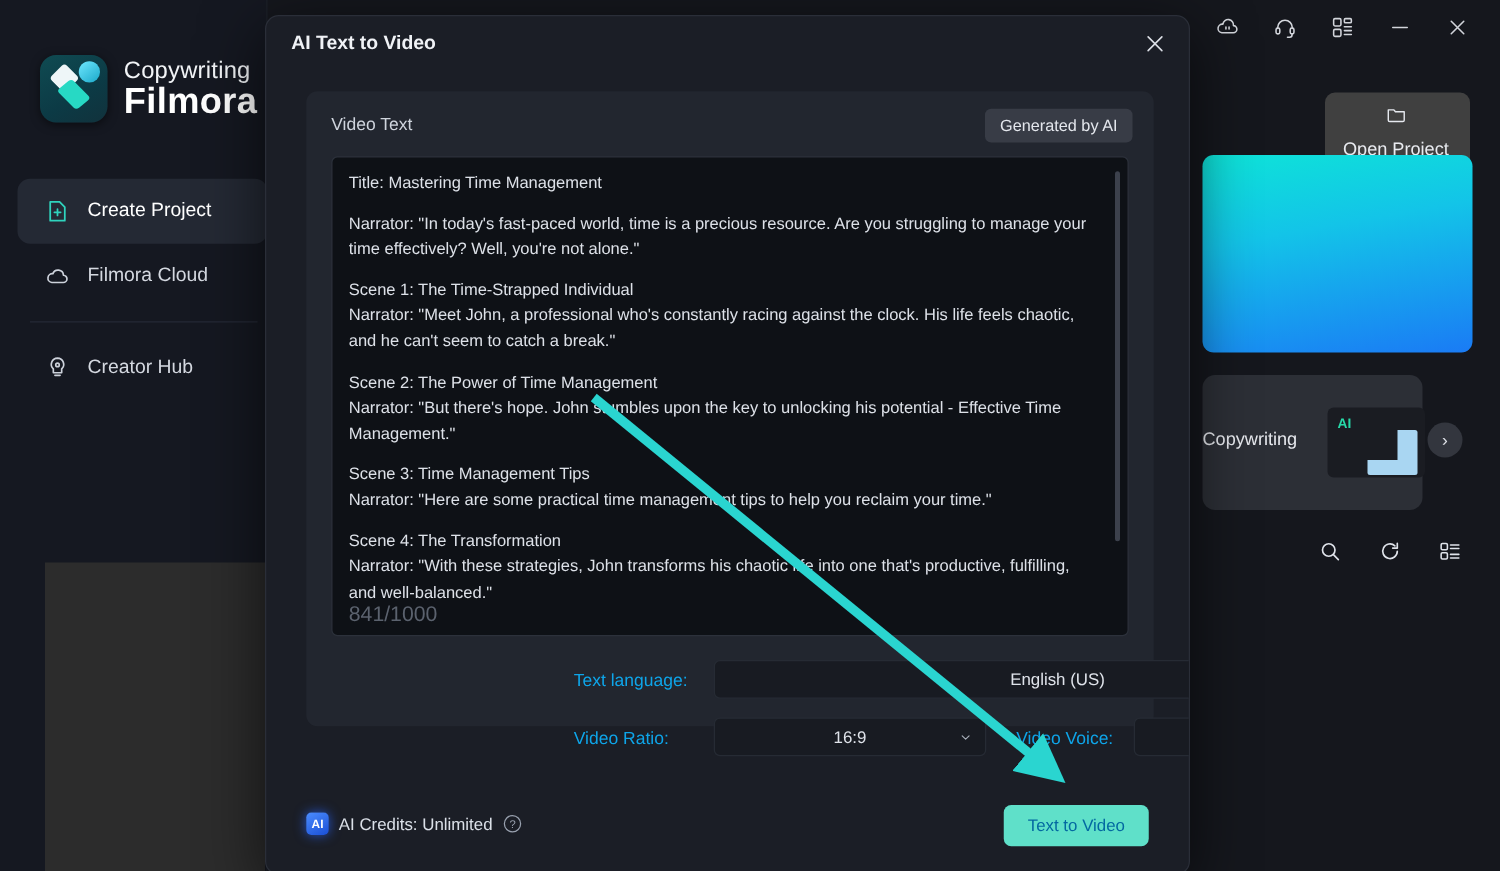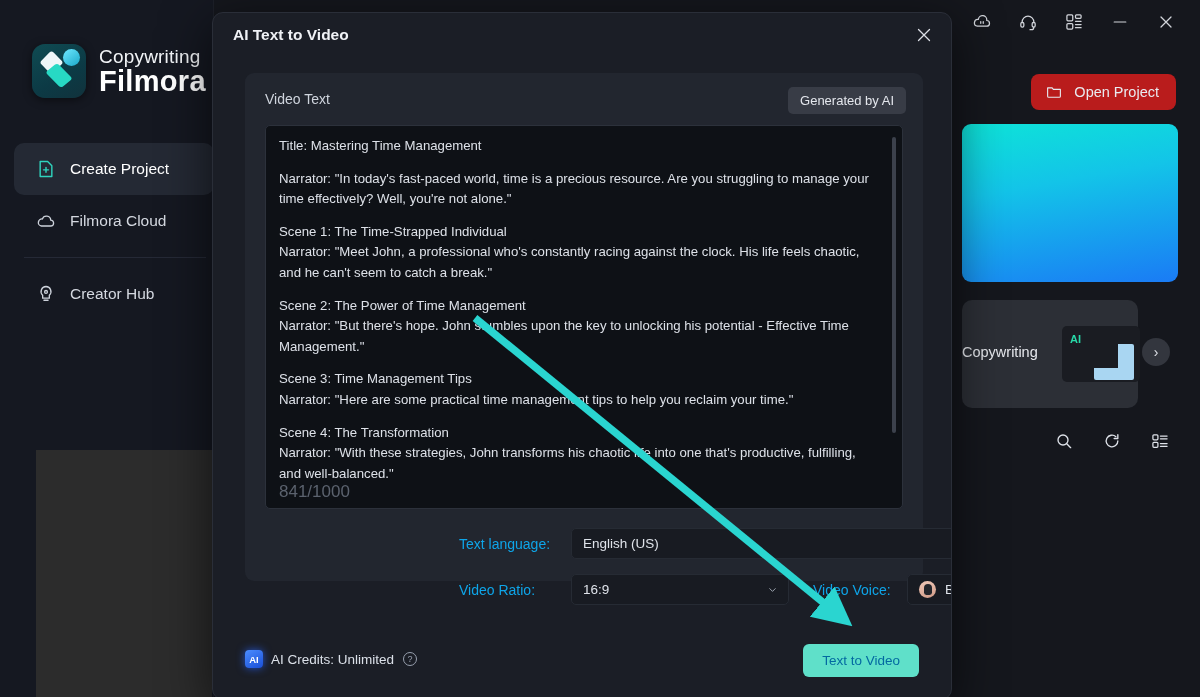--- a/index.html
+++ b/index.html
@@ -77,23 +77,24 @@
 
   .topbar-right {
     position: absolute; right: 0; top: 0; height: 44px;
     display: flex; align-items: center; gap: 26px;
     padding-right: 24px;
   }
   .topbar-right .ic { width: 20px; height: 20px; cursor: pointer; opacity: .92; }
   .open-project {
     position: absolute; right: 24px; top: 74px;
     display: flex; align-items: center; gap: 11px;
-    background: #b91c1c; border-radius: 8px;
+    background: #404040; border-radius: 8px;
     padding: 9px 17px 9px 14px; color: #e9ebf0; font-size: 14.5px;
     cursor: pointer;
+    flex-direction: column;
   }
 
   .preview-card {
     position: absolute; left: 962px; top: 124px;
     width: 216px; height: 158px; border-radius: 9px;
     background: linear-gradient(170deg,#0ee3d8 0%,#13c4e8 38%,#1a7bf5 100%);
   }
   .promo-card {
     position: absolute; left: 962px; top: 300px;
     width: 176px; height: 108px; border-radius: 10px;
@@ -209,21 +210,21 @@
 
   .field-row {
     position: absolute; display: flex; align-items: center;
   }
   .field-label { color: #0ea5e9; font-size: 14px; }
   .select {
     position: relative; background: #181b22; border: 1px solid #262b34;
     border-radius: 5px; height: 31px;
     display: flex; align-items: center;
     color: #dfe3ea; font-size: 13.5px;
-    padding: 0 11px; cursor: pointer;
+    padding: 0 11px; cursor: pointer; justify-content: center;
   }
   .select .chev {
     position: absolute; right: 10px; top: 50%;
     transform: translateY(-50%);
     width: 11px; height: 11px;
   }
   .avatar-dot {
     width: 17px; height: 17px; border-radius: 50%;
     background: linear-gradient(160deg,#f0c9b9,#d09a86);
     margin-right: 9px; position: relative; overflow: hidden;

